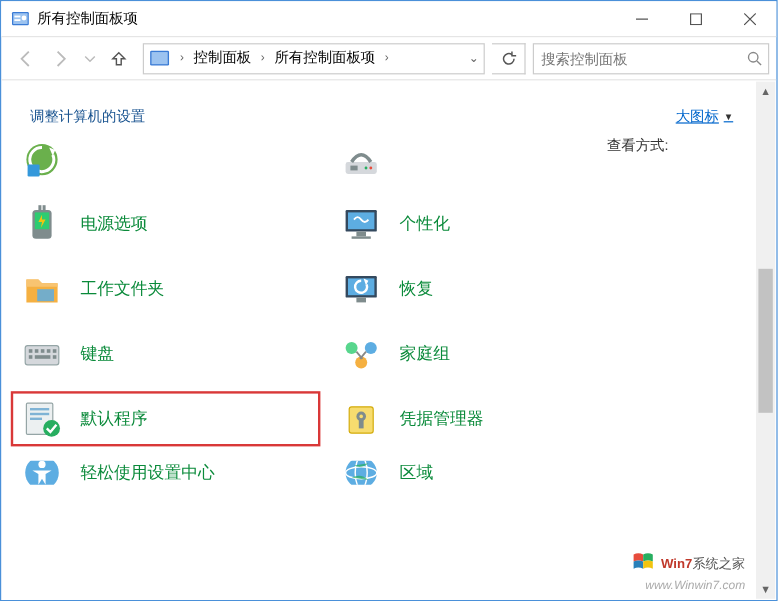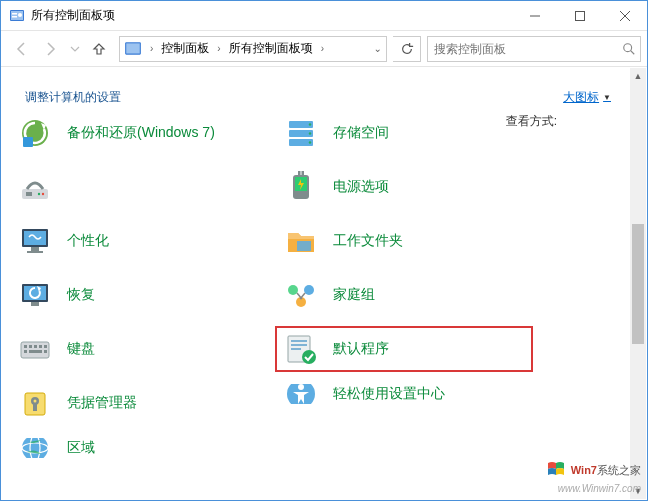--- a/index.html
+++ b/index.html
@@ -83,21 +83,21 @@
     font-size: 10px;
   }
   .refresh-btn {
     width: 28px; height: 26px;
     border: 1px solid #ccc;
     border-left: none;
     display: flex; align-items: center; justify-content: center;
     color: #555;
   }
   .search {
-    width: 214px;
+    width: 197px;
     height: 26px;
     border: 1px solid #ccc;
     margin-left: 4px;
     padding: 0 22px 0 6px;
     font-size: 12px;
     color: #888;
     position: relative;
   }
   .search input {
     border: none; outline: none;
@@ -197,21 +197,21 @@
     position: absolute;
     left: 2px; right: 2px;
     top: 35%;
     height: 120px;
     background: #c2c2c2;
   }
 
   
   .watermark {
     position: absolute;
-    right: 6px;
+    right: 26px;
     bottom: 6px;
     font-size: 11px;
     color: #888;
     text-align: right;
     pointer-events: none;
   }
   .watermark .brand {
     font-weight: bold;
     color: #c0392b;
   }
@@ -324,34 +324,20 @@
   <div class="grid" id="grid">
       <div class="item">
         <span class="icon">
           <svg viewBox="0 0 36 36">
             <circle cx="18" cy="18" r="13" fill="#6ab04c"></circle>
             <path d="M18 8a10 10 0 1 0 9 6" fill="none" stroke="#fff" stroke-width="2.5"></path>
             <path d="M24 8l5 2-2 5z" fill="#fff"></path>
             <rect x="6" y="22" width="10" height="10" rx="1" fill="#3498db"></rect>
           </svg>
         </span>
-        <span class="label">备份和还原(Windows 7)</span>
-      </div>
-      <div class="item">
-        <span class="icon">
-          <svg viewBox="0 0 36 36">
-            <rect x="6" y="6" width="24" height="7" rx="1" fill="#5dade2"></rect>
-            <rect x="6" y="15" width="24" height="7" rx="1" fill="#5dade2"></rect>
-            <rect x="6" y="24" width="24" height="7" rx="1" fill="#5dade2"></rect>
-            <circle cx="27" cy="9.5" r="1.2" fill="#27ae60"></circle>
-            <circle cx="27" cy="18.5" r="1.2" fill="#27ae60"></circle>
-            <circle cx="27" cy="27.5" r="1.2" fill="#27ae60"></circle>
-          </svg>
-        </span>
-        <span class="label">存储空间</span>
       </div>
       <div class="item">
         <span class="icon">
           <svg viewBox="0 0 36 36">
             <rect x="5" y="20" width="26" height="10" rx="2" fill="#d5d8dc"></rect>
             <path d="M10 20q8-12 16 0" fill="none" stroke="#7f8c8d" stroke-width="3"></path>
             <rect x="9" y="23" width="6" height="4" fill="#7f8c8d"></rect>
             <circle cx="22" cy="25" r="1.2" fill="#27ae60"></circle>
             <circle cx="26" cy="25" r="1.2" fill="#e74c3c"></circle>
           </svg>
@@ -395,48 +381,48 @@
         <span class="icon">
           <svg viewBox="0 0 36 36">
             <rect x="5" y="7" width="26" height="18" rx="1" fill="#34495e"></rect>
             <rect x="7" y="9" width="22" height="14" fill="#5dade2"></rect>
             <rect x="14" y="25" width="8" height="4" fill="#7f8c8d"></rect>
             <path d="M18 11a5 5 0 1 0 4.5 3" fill="none" stroke="#fff" stroke-width="2"></path>
             <path d="M20 9l4 2-2 4z" fill="#fff"></path>
           </svg>
         </span>
         <span class="label">恢复</span>
-      </div>
-      <div class="item">
-        <span class="icon">
-          <svg viewBox="0 0 36 36">
-            <circle cx="10" cy="13" r="5" fill="#58d68d"></circle>
-            <circle cx="26" cy="13" r="5" fill="#5dade2"></circle>
-            <circle cx="18" cy="25" r="5" fill="#f5b041"></circle>
-            <path d="M14 16l5 6M22 16l-5 6" stroke="#888" stroke-width="1.5"></path>
-          </svg>
-        </span>
-        <span class="label">家庭组</span>
       </div>
       <div class="item">
         <span class="icon">
           <svg viewBox="0 0 36 36">
             <rect x="4" y="11" width="28" height="16" rx="2" fill="#d5d8dc" stroke="#95a5a6"></rect>
             <rect x="7" y="14" width="3" height="3" fill="#7f8c8d"></rect>
             <rect x="12" y="14" width="3" height="3" fill="#7f8c8d"></rect>
             <rect x="17" y="14" width="3" height="3" fill="#7f8c8d"></rect>
             <rect x="22" y="14" width="3" height="3" fill="#7f8c8d"></rect>
             <rect x="27" y="14" width="3" height="3" fill="#7f8c8d"></rect>
             <rect x="7" y="19" width="3" height="3" fill="#7f8c8d"></rect>
             <rect x="12" y="19" width="13" height="3" fill="#7f8c8d"></rect>
             <rect x="27" y="19" width="3" height="3" fill="#7f8c8d"></rect>
           </svg>
         </span>
         <span class="label">键盘</span>
       </div>
+      <div class="item">
+        <span class="icon">
+          <svg viewBox="0 0 36 36">
+            <circle cx="10" cy="13" r="5" fill="#58d68d"></circle>
+            <circle cx="26" cy="13" r="5" fill="#5dade2"></circle>
+            <circle cx="18" cy="25" r="5" fill="#f5b041"></circle>
+            <path d="M14 16l5 6M22 16l-5 6" stroke="#888" stroke-width="1.5"></path>
+          </svg>
+        </span>
+        <span class="label">家庭组</span>
+      </div>
       <div class="item highlighted">
         <span class="icon">
           <svg viewBox="0 0 36 36">
             <rect x="5" y="5" width="22" height="26" rx="1" fill="#ecf0f1" stroke="#95a5a6"></rect>
             <rect x="8" y="9" width="16" height="2" fill="#7fb3d5"></rect>
             <rect x="8" y="13" width="16" height="2" fill="#7fb3d5"></rect>
             <rect x="8" y="17" width="10" height="2" fill="#7fb3d5"></rect>
             <circle cx="26" cy="26" r="7" fill="#27ae60"></circle>
             <path d="M22 26l3 3 5-6" fill="none" stroke="#fff" stroke-width="2"></path>
           </svg>

